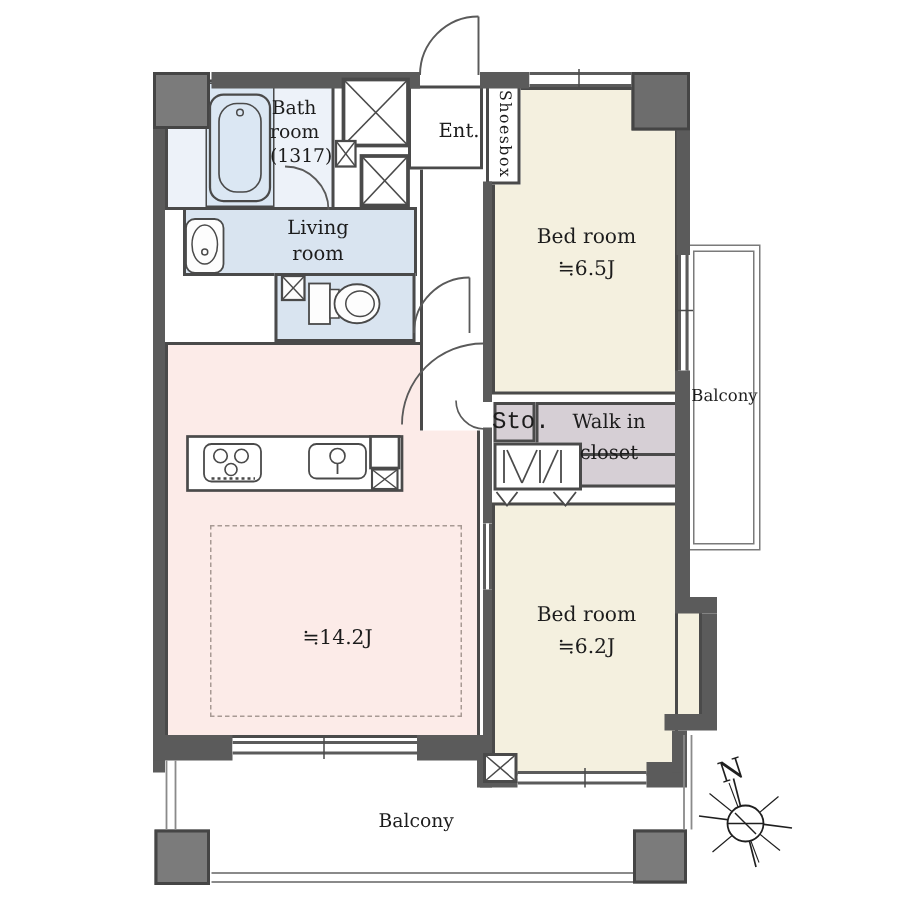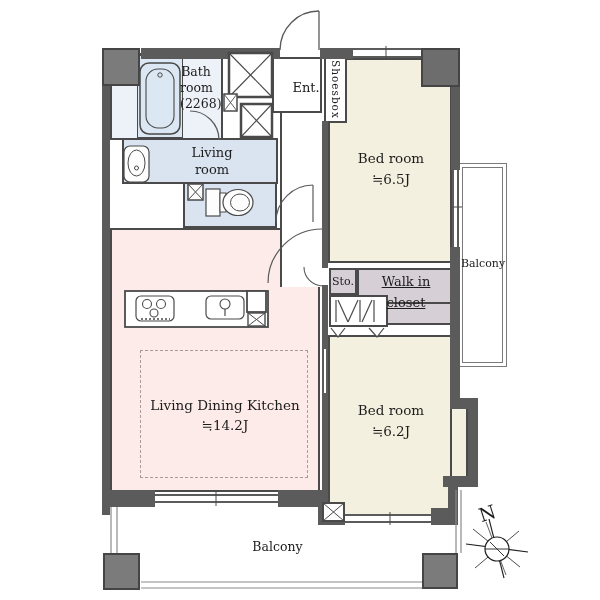--- a/index.html
+++ b/index.html
@@ -189,49 +189,49 @@
       <circle cx="497" cy="549" r="12" stroke-width="1.2" fill="#ffffff"></circle>
       <line x1="485" y1="549" x2="509" y2="549" stroke-width="0.9"></line>
       <line x1="490" y1="542" x2="504" y2="556" stroke-width="0.9"></line>
       <text id="compass-n" x="479" y="520" font-size="19" font-family="DejaVu Serif, serif" fill="#1f1f1f" stroke="none" transform="rotate(-18 487 513)">N</text>
     </g>
   </svg>
 
   <div class="lbl" style="left:180px;top:64px;width:32px;font-size:12.5px;line-height:16px;">
     <span>Bath</span><br>
     <span>room</span><br>
-    <span>(2268)</span>
+    <span>(1317)</span>
   </div>
   <div class="lbl" style="left:162px;top:144px;width:100px;">
     <span>Living</span><br>
     <span>room</span>
   </div>
   <div class="lbl" style="left:281px;top:79px;width:50px;">
     <span>Ent.</span>
   </div>
   <div class="lbl vert" style="left:327px;top:56px;width:18px;height:66px;font-size:10.5px;line-height:18px;">
     <span>Shoesbox</span>
   </div>
   <div class="lbl" style="left:330px;top:148px;width:122px;font-size:13.5px;line-height:21px;">
     <span>Bed room</span><br>
     <span>≒6.5J</span>
   </div>
-  <div class="lbl" style="left:328px;top:273px;width:30px;font-size:11px;">
+  <div class="lbl" style="left:328px;top:273px;width:30px;font-size:16px;font-family:Liberation Mono, monospace;">
     <span>Sto.</span>
   </div>
-  <div class="lbl" style="left:360px;top:271px;width:92px;font-size:13px;line-height:21px;text-decoration:underline;">
+  <div class="lbl" style="left:360px;top:271px;width:92px;font-size:13px;line-height:21px;">
     <span>Walk in</span><br>
     <span>closet</span>
   </div>
   <div class="lbl" style="left:330px;top:400px;width:122px;font-size:13.5px;line-height:21px;">
     <span>Bed room</span><br>
     <span>≒6.2J</span>
   </div>
   <div class="lbl" style="left:130px;top:395px;width:190px;font-size:13.5px;line-height:20px;">
-    <span>Living Dining Kitchen</span><br>
+    <br>
     <span>≒14.2J</span>
   </div>
   <div class="lbl" style="left:456px;top:255px;width:54px;font-size:11px;">
     <span>Balcony</span>
   </div>
   <div class="lbl" style="left:230px;top:538px;width:95px;font-size:12.5px;">
     <span>Balcony</span>
   </div>
 
 </div>

